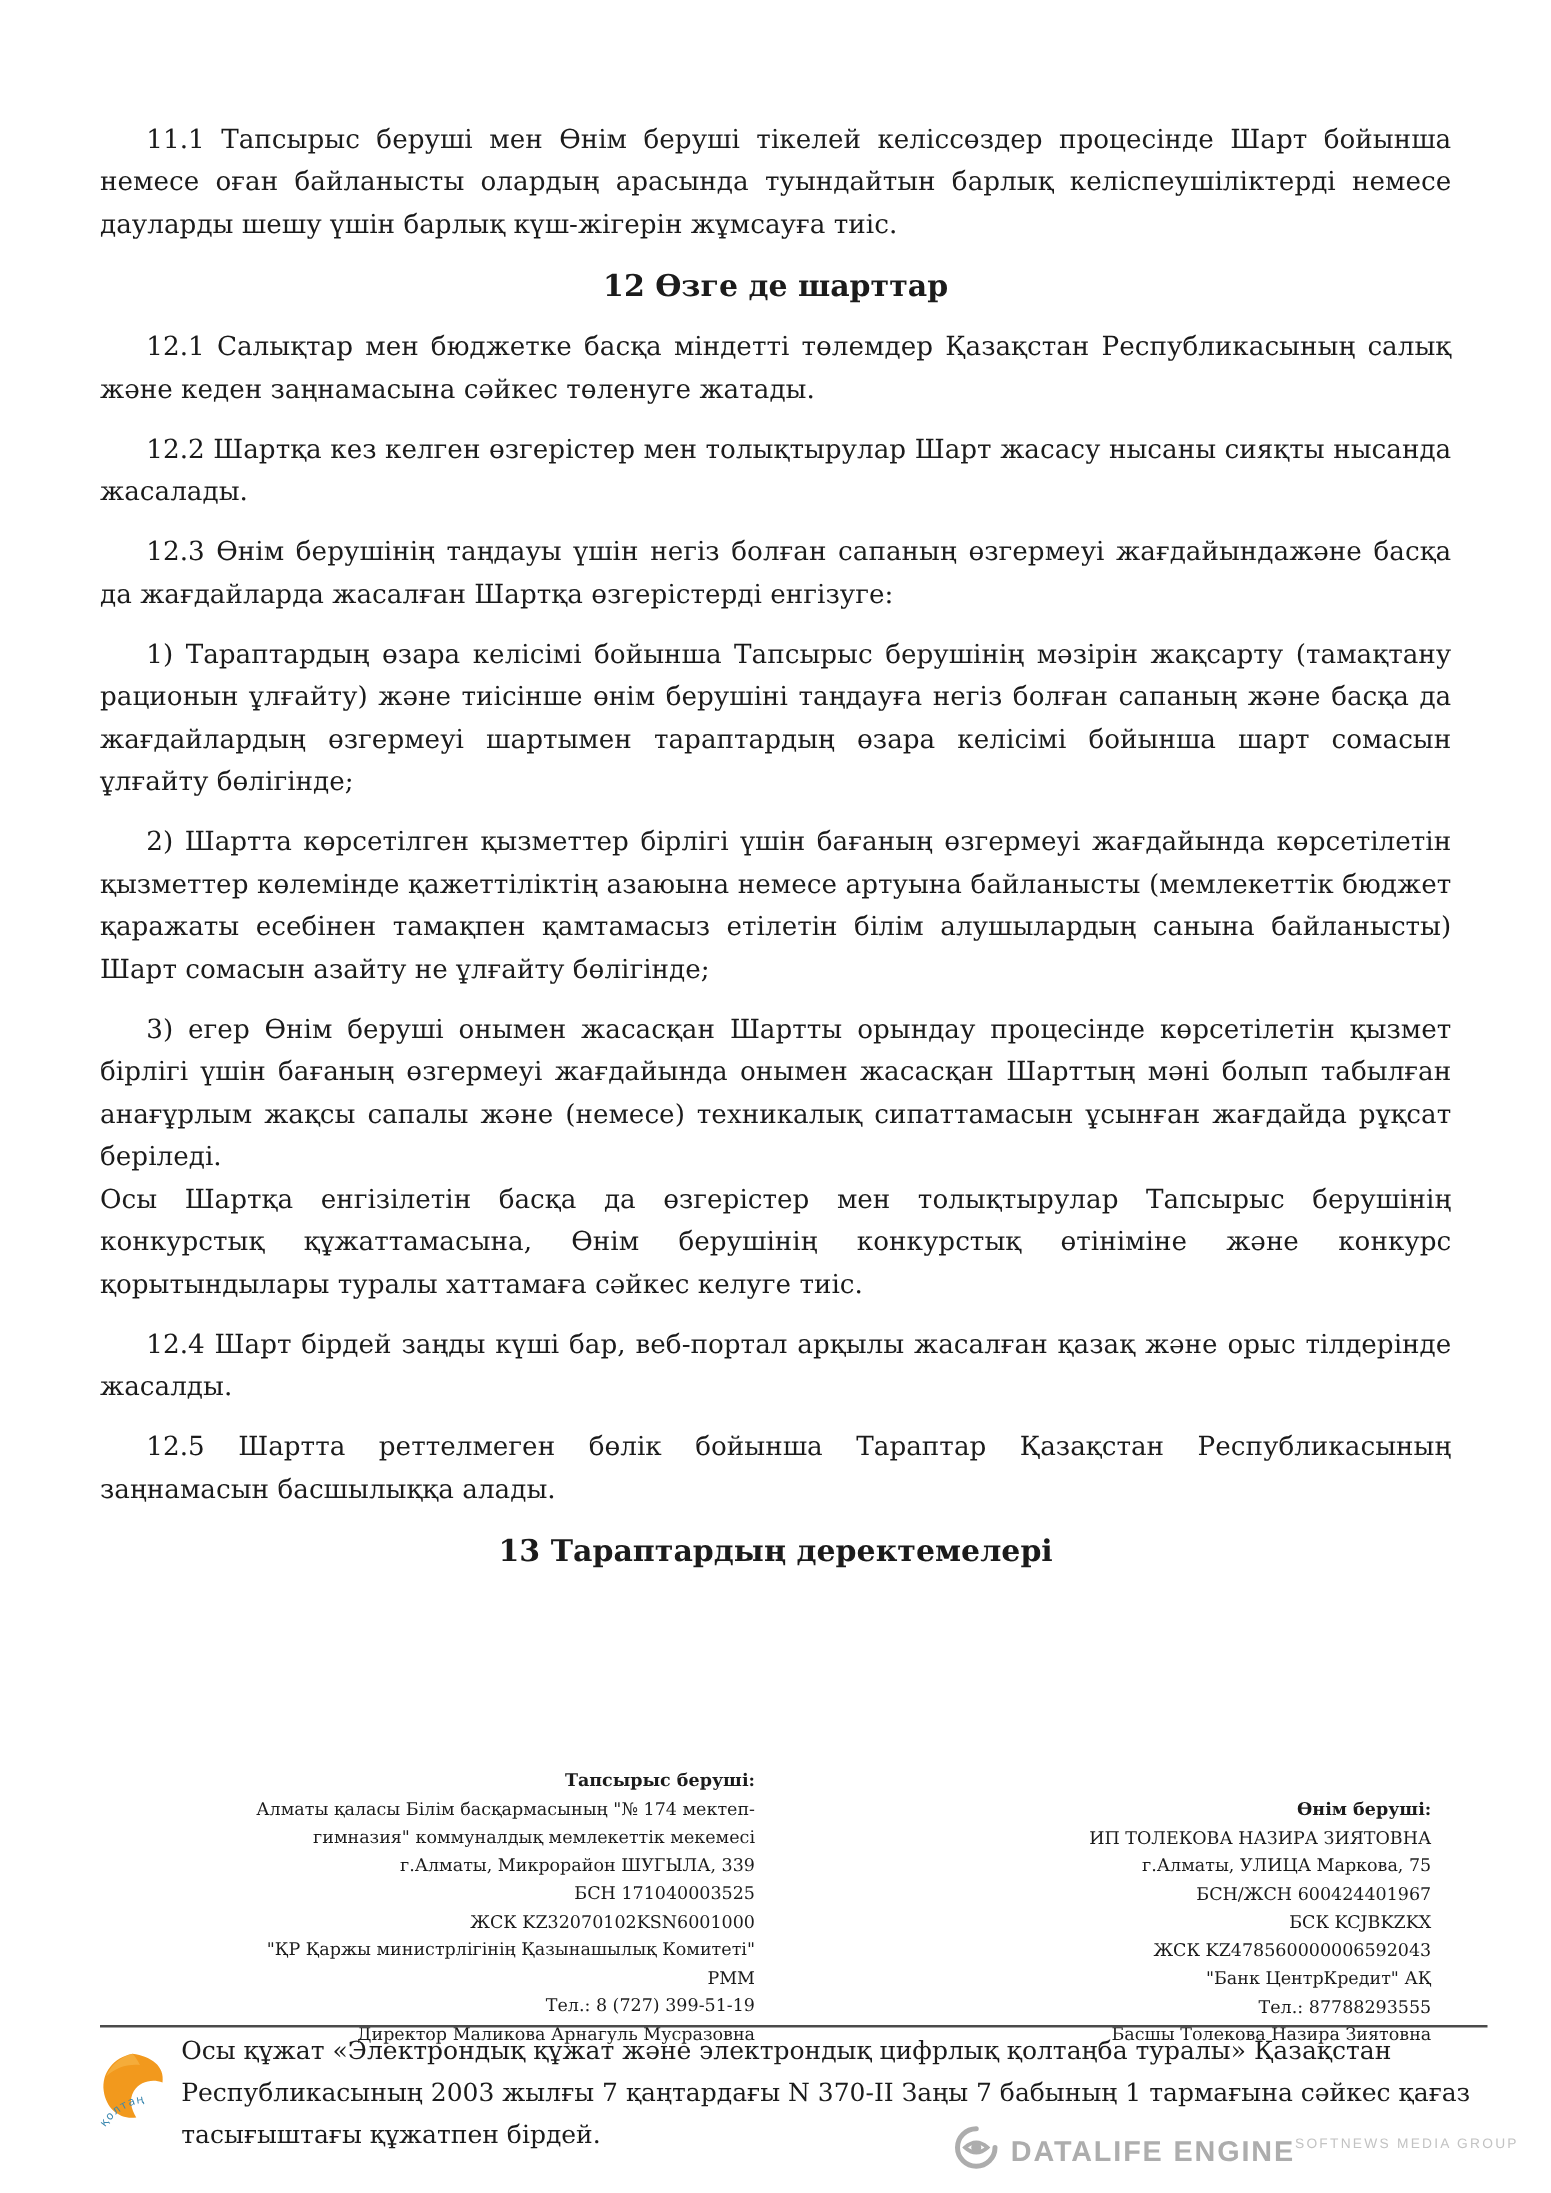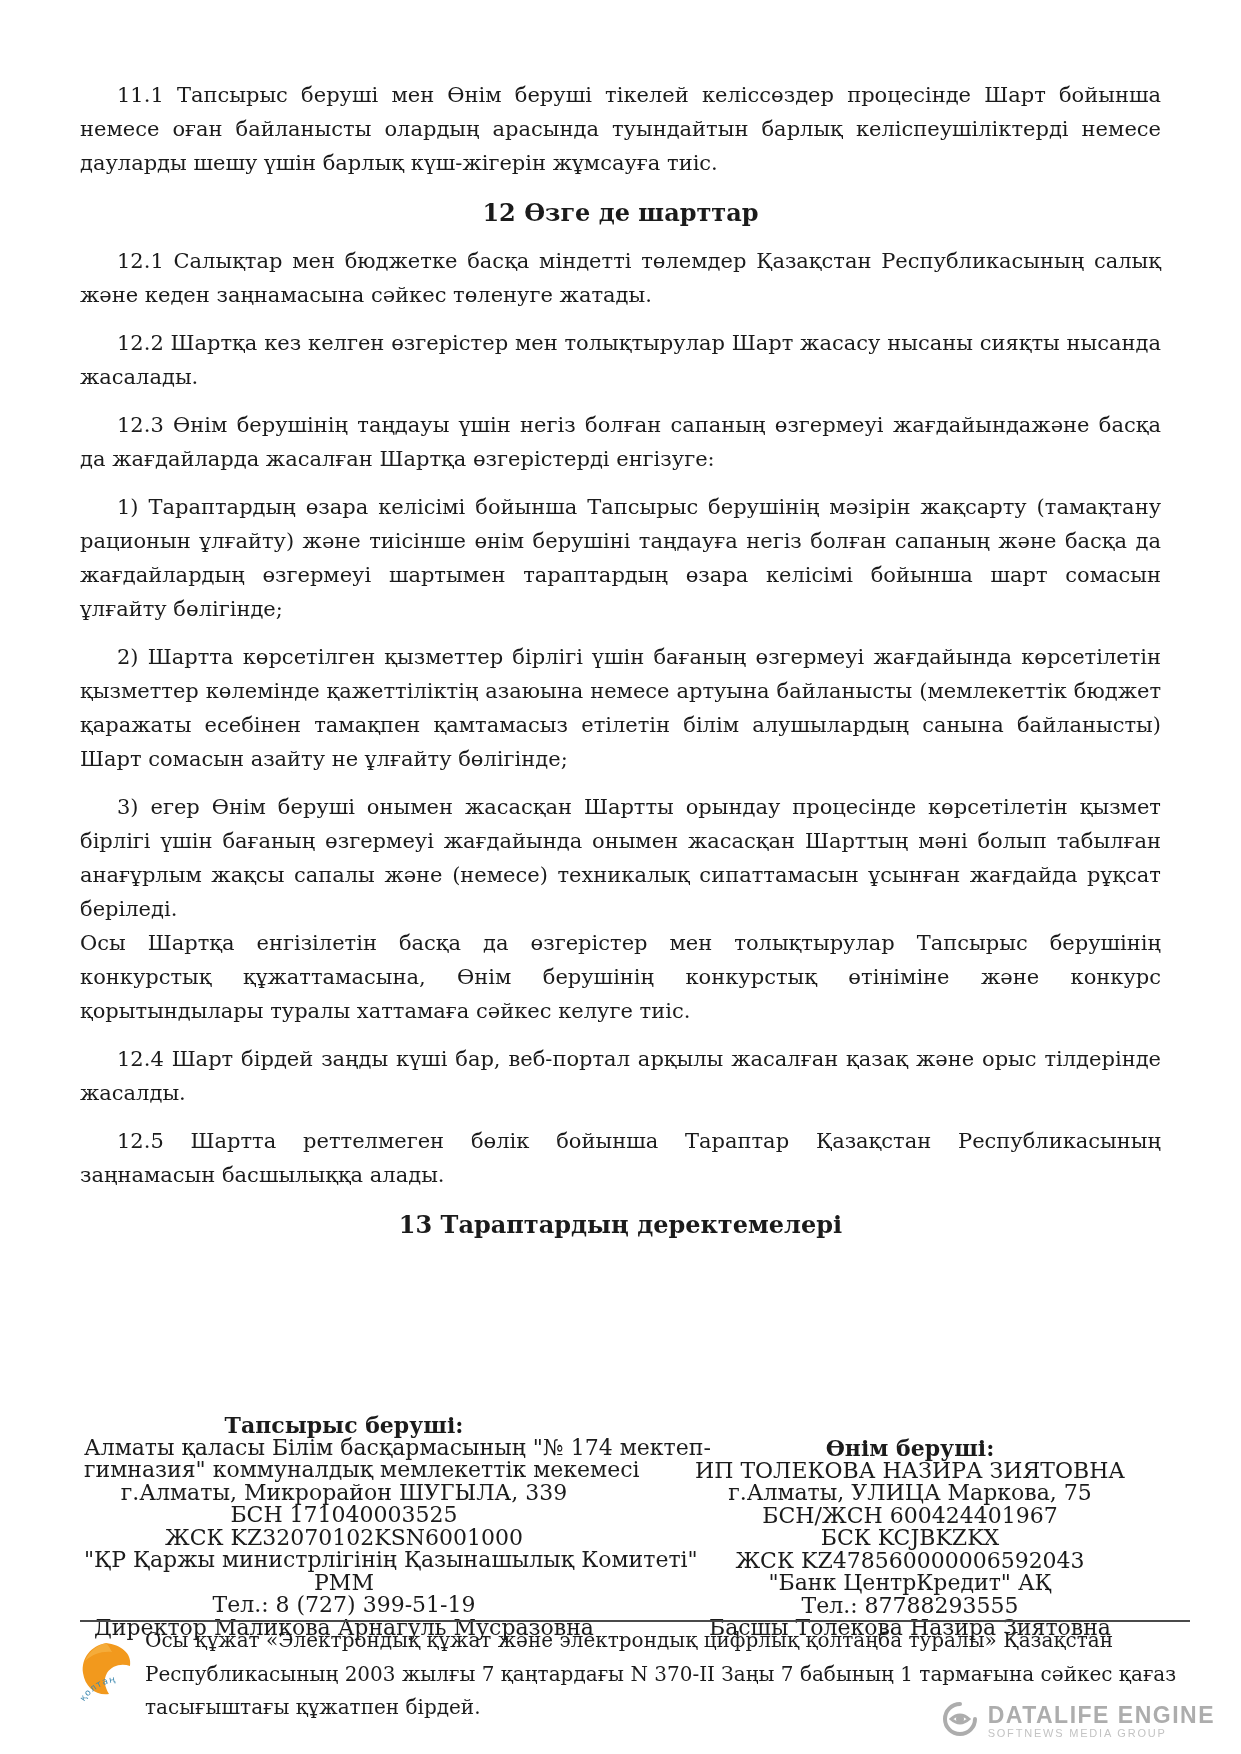--- a/index.html
+++ b/index.html
@@ -10,30 +10,30 @@
     overflow:hidden;
     font-family:"DejaVu Serif","Liberation Serif",serif;
     color:#1b1b1b;
   }
   
   .doc {
     position:absolute; left:80px; top:78px; width:1081px;
     font-size:21px; line-height:34px; text-align:justify;
   }
   .para { margin:14px 0 0; text-indent:37px; }
-  .para.first { margin-top:0; }
+  .para.first { margin-top:16px; }
   .para.no-indent { text-indent:0; margin-top:0; }
   .sec-heading {
     margin:16px 0 0; text-align:center; font-weight:bold;
     font-size:24px; text-indent:0;
   }
   
   .requisites {
     position:absolute; left:84px; top:1414px; width:1085px;
-    display:flex; font-size:22px; line-height:22.5px; text-align:center;
+    display:flex; font-size:14px; line-height:22.5px; text-align:right;
   }
   .req-col { width:520px; }
   .req-col .req-line { white-space:nowrap; }
   .req-col.supplier { margin-left:71px; padding-top:23px; width:470px; }
   .req-title { font-weight:bold; white-space:nowrap; }
   
   .footer-rule {
     position:absolute; left:80px; top:1620px; width:1110px; height:2px;
     background:#4a4a4a;
   }
@@ -44,21 +44,21 @@
     position:absolute; left:145px; top:1624px; width:960px;
     font-size:20px; line-height:33.5px; text-align:left;
   }
   .footer-note .note-line { white-space:nowrap; }
   
   .watermark {
     position:absolute; right:26px; bottom:12px;
     display:flex; align-items:center; gap:9px;
     font-family:"Liberation Sans","DejaVu Sans",sans-serif;
   }
-  .wm-text { display:flex; flex-direction:column; }
+  .wm-text { display:flex; flex-direction:row; }
   .wm-title { font-size:23px; font-weight:bold; letter-spacing:1.5px; color:#adadad; line-height:24px; }
   .wm-sub { font-size:11px; letter-spacing:1.8px; color:#c3c3c3; line-height:13px; }
 </style>
 </head>
 <body>
 
 <div class="page">
 
   <div class="doc">
     <p class="para first">11.1 Тапсырыс беруші мен Өнім беруші тікелей келіссөздер процесінде Шарт бойынша немесе оған байланысты олардың арасында туындайтын барлық келіспеушіліктерді немесе дауларды шешу үшін барлық күш-жігерін жұмсауға тиіс.</p>

